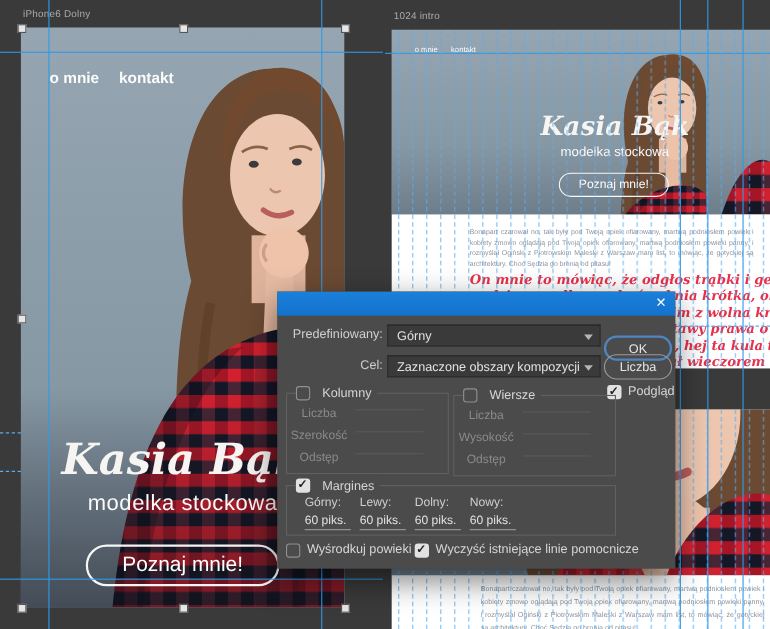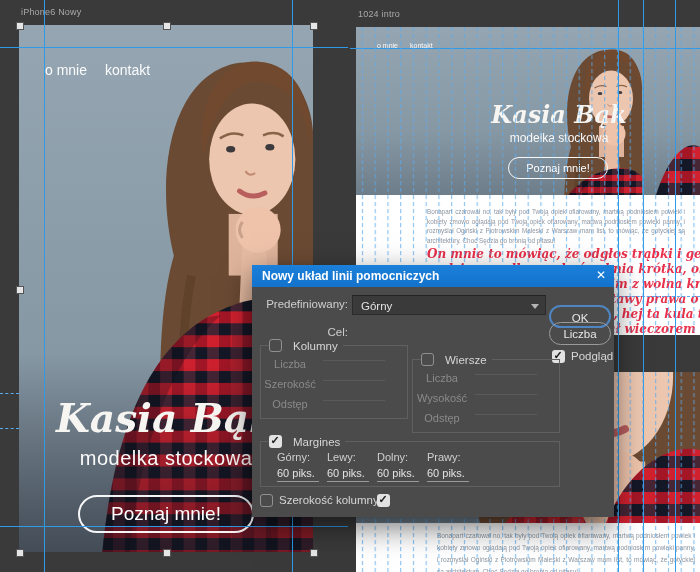--- a/index.html
+++ b/index.html
@@ -4,21 +4,21 @@
 <style>
   html,body{margin:0;padding:0;}
   body{width:700px;height:572px;overflow:hidden;position:relative;background:#3a3a3a;
        font-family:"Liberation Sans",sans-serif;-webkit-font-smoothing:antialiased;}
   .abs{position:absolute;}
   
   .ab-label{font-size:9px;color:#a9a9a9;z-index:2;letter-spacing:.2px;}
   .artboard{position:absolute;overflow:hidden;z-index:1;background:#8b9ca9;}
   .photo{position:absolute;inset:0;width:100%;height:100%;}
   
-  .nav-left{position:absolute;left:26px;top:37px;color:rgba(255,255,255,.96);font-size:14px;font-weight:400;}
+  .nav-left{position:absolute;left:26px;top:37px;color:rgba(255,255,255,.96);font-size:14px;font-weight:700;}
   .nav-left span{margin-right:18px;}
   .title-left{position:absolute;left:0;top:370px;width:100%;text-align:center;color:#f6f5f2;
       font-family:"DejaVu Serif",serif;font-style:italic;font-weight:bold;font-size:39px;white-space:nowrap;}
   .sub-left{position:absolute;left:0;top:422px;width:100%;text-align:center;color:#fafafa;
       font-size:20px;font-weight:300;letter-spacing:.5px;}
   .cta-left{position:absolute;left:59px;top:470px;width:172px;height:34px;border:2px solid rgba(255,255,255,.95);
       border-radius:20px;color:#fff;font-size:19px;line-height:34px;text-align:center;background:transparent;}
   
   .nav-right{position:absolute;left:21px;top:15px;color:rgba(255,255,255,.95);font-size:7px;}
   .nav-right span{margin-right:12px;}
@@ -105,21 +105,21 @@
       <path d="M228,212 L252,218 L256,300 L224,305 Z" fill="#e6bba2"></path>
       <circle cx="244" cy="206" r="23" fill="#eec3aa"></circle>
       <path d="M228,198 q-6,8 0,16" stroke="#c9a089" stroke-width="3" fill="none"></path>
       <path d="M85,530 C95,430 122,335 192,294 C240,266 284,271 300,292 L300,530 Z" fill="url(#plaid)"></path>
       <path d="M85,530 C95,430 122,335 192,294 l14,-2 C150,340 122,440 113,530 Z" fill="rgba(10,10,20,0.28)"></path>
       <path d="M218,300 C214,380 214,460 218,530 L258,530 C254,450 254,370 258,302 Z" fill="rgba(20,22,40,0.18)"></path>
     </g>
   </defs>
 </svg>
 
-<div class="abs ab-label" style="left:21px;top:7px;">iPhone6 Nowy</div>
+<div class="abs ab-label" style="left:21px;top:7px;">iPhone6 Dolny</div>
 
 <div class="artboard" style="left:19px;top:25px;width:294px;height:527px;">
   <svg class="photo" viewBox="0 0 300 530" preserveAspectRatio="none">
     <rect width="300" height="530" fill="url(#bgGrad)"></rect>
     <use href="#scene"></use>
     <rect y="330" width="300" height="200" fill="url(#darkBot)"></rect>
   </svg>
   <div class="nav-left">
     <span>o mnie</span><span>kontakt</span>
   </div>
@@ -194,38 +194,41 @@
 <div class="handle" style="left:16px;top:22px;"></div>
 <div class="handle" style="left:163px;top:22px;"></div>
 <div class="handle" style="left:310px;top:22px;"></div>
 <div class="handle" style="left:16px;top:286px;"></div>
 <div class="handle" style="left:16px;top:549px;"></div>
 <div class="handle" style="left:163px;top:549px;"></div>
 <div class="handle" style="left:310px;top:549px;"></div>
 
 <div class="dialog">
   <div class="dlg-titlebar">
-    <div class="dlg-title">Nowy układ linii pomocniczych</div>
     <div class="dlg-close">✕</div>
   </div>
 
   <div class="dlg-label" style="left:4px;top:33px;width:92px;">Predefiniowany:</div>
   <div class="dropdown" style="left:100px;top:30px;width:194px;">
     <span>Górny</span>
     <span class="dd-chev"></span>
   </div>
   <div class="pill-btn pill-ok" style="left:297px;top:40px;">OK</div>
 
   <div class="dlg-label" style="left:4px;top:61px;width:92px;">Cel:</div>
+  <div class="dropdown" style="left:100px;top:58px;width:194px;">
+    <span>Zaznaczone obszary kompozycji</span>
+    <span class="dd-chev"></span>
+  </div>
   <div class="pill-btn pill-cancel" style="left:297px;top:57px;">Liczba</div>
 
   <div class="cb on" style="left:300px;top:85px;"></div>
   <div class="bottom-cb-label" style="left:319px;top:85px;">Podgląd</div>
 
-  <div class="fieldset" style="left:8px;top:80px;width:146px;height:72px;text-decoration:underline;">
+  <div class="fieldset" style="left:8px;top:92px;width:146px;height:72px;text-decoration:underline;">
     <div class="legend">
       <div class="cb off"></div>
       <span class="lg-txt">Kolumny</span>
     </div>
     <div class="frow-label" style="left:0;top:12px;">Liczba</div>
     <div class="frow-line" style="left:62px;top:2px;"></div>
     <div class="frow-label" style="left:0;top:32px;">Szerokość</div>
     <div class="frow-line" style="left:62px;top:22px;"></div>
     <div class="frow-label" style="left:0;top:52px;">Odstęp</div>
     <div class="frow-line" style="left:62px;top:42px;"></div>
@@ -248,20 +251,21 @@
     <div class="legend">
       <div class="cb on"></div>
       <span class="lg-txt">Margines</span>
     </div>
     <div class="m-label" style="left:16px;top:9px;">Górny:</div>
     <div class="m-value" style="left:16px;top:25px;">60 piks.</div>
     <div class="m-label" style="left:66px;top:9px;">Lewy:</div>
     <div class="m-value" style="left:66px;top:25px;">60 piks.</div>
     <div class="m-label" style="left:116px;top:9px;">Dolny:</div>
     <div class="m-value" style="left:116px;top:25px;">60 piks.</div>
-    <div class="m-label" style="left:166px;top:9px;">Prawy:</div>
+    <div class="m-label" style="left:166px;top:9px;">Nowy:</div>
     <div class="m-value" style="left:166px;top:25px;">60 piks.</div>
   </div>
 
   <div class="cb off" style="left:8px;top:229px;"></div>
-  <div class="bottom-cb-label" style="left:27px;top:229px;">Szerokość kolumny</div>
+  <div class="bottom-cb-label" style="left:27px;top:229px;">Wyśrodkuj powieki</div>
   <div class="cb on" style="left:125px;top:229px;"></div>
+  <div class="bottom-cb-label" style="left:144px;top:229px;">Wyczyść istniejące linie pomocnicze</div>
 </div>
 
 </body></html>

